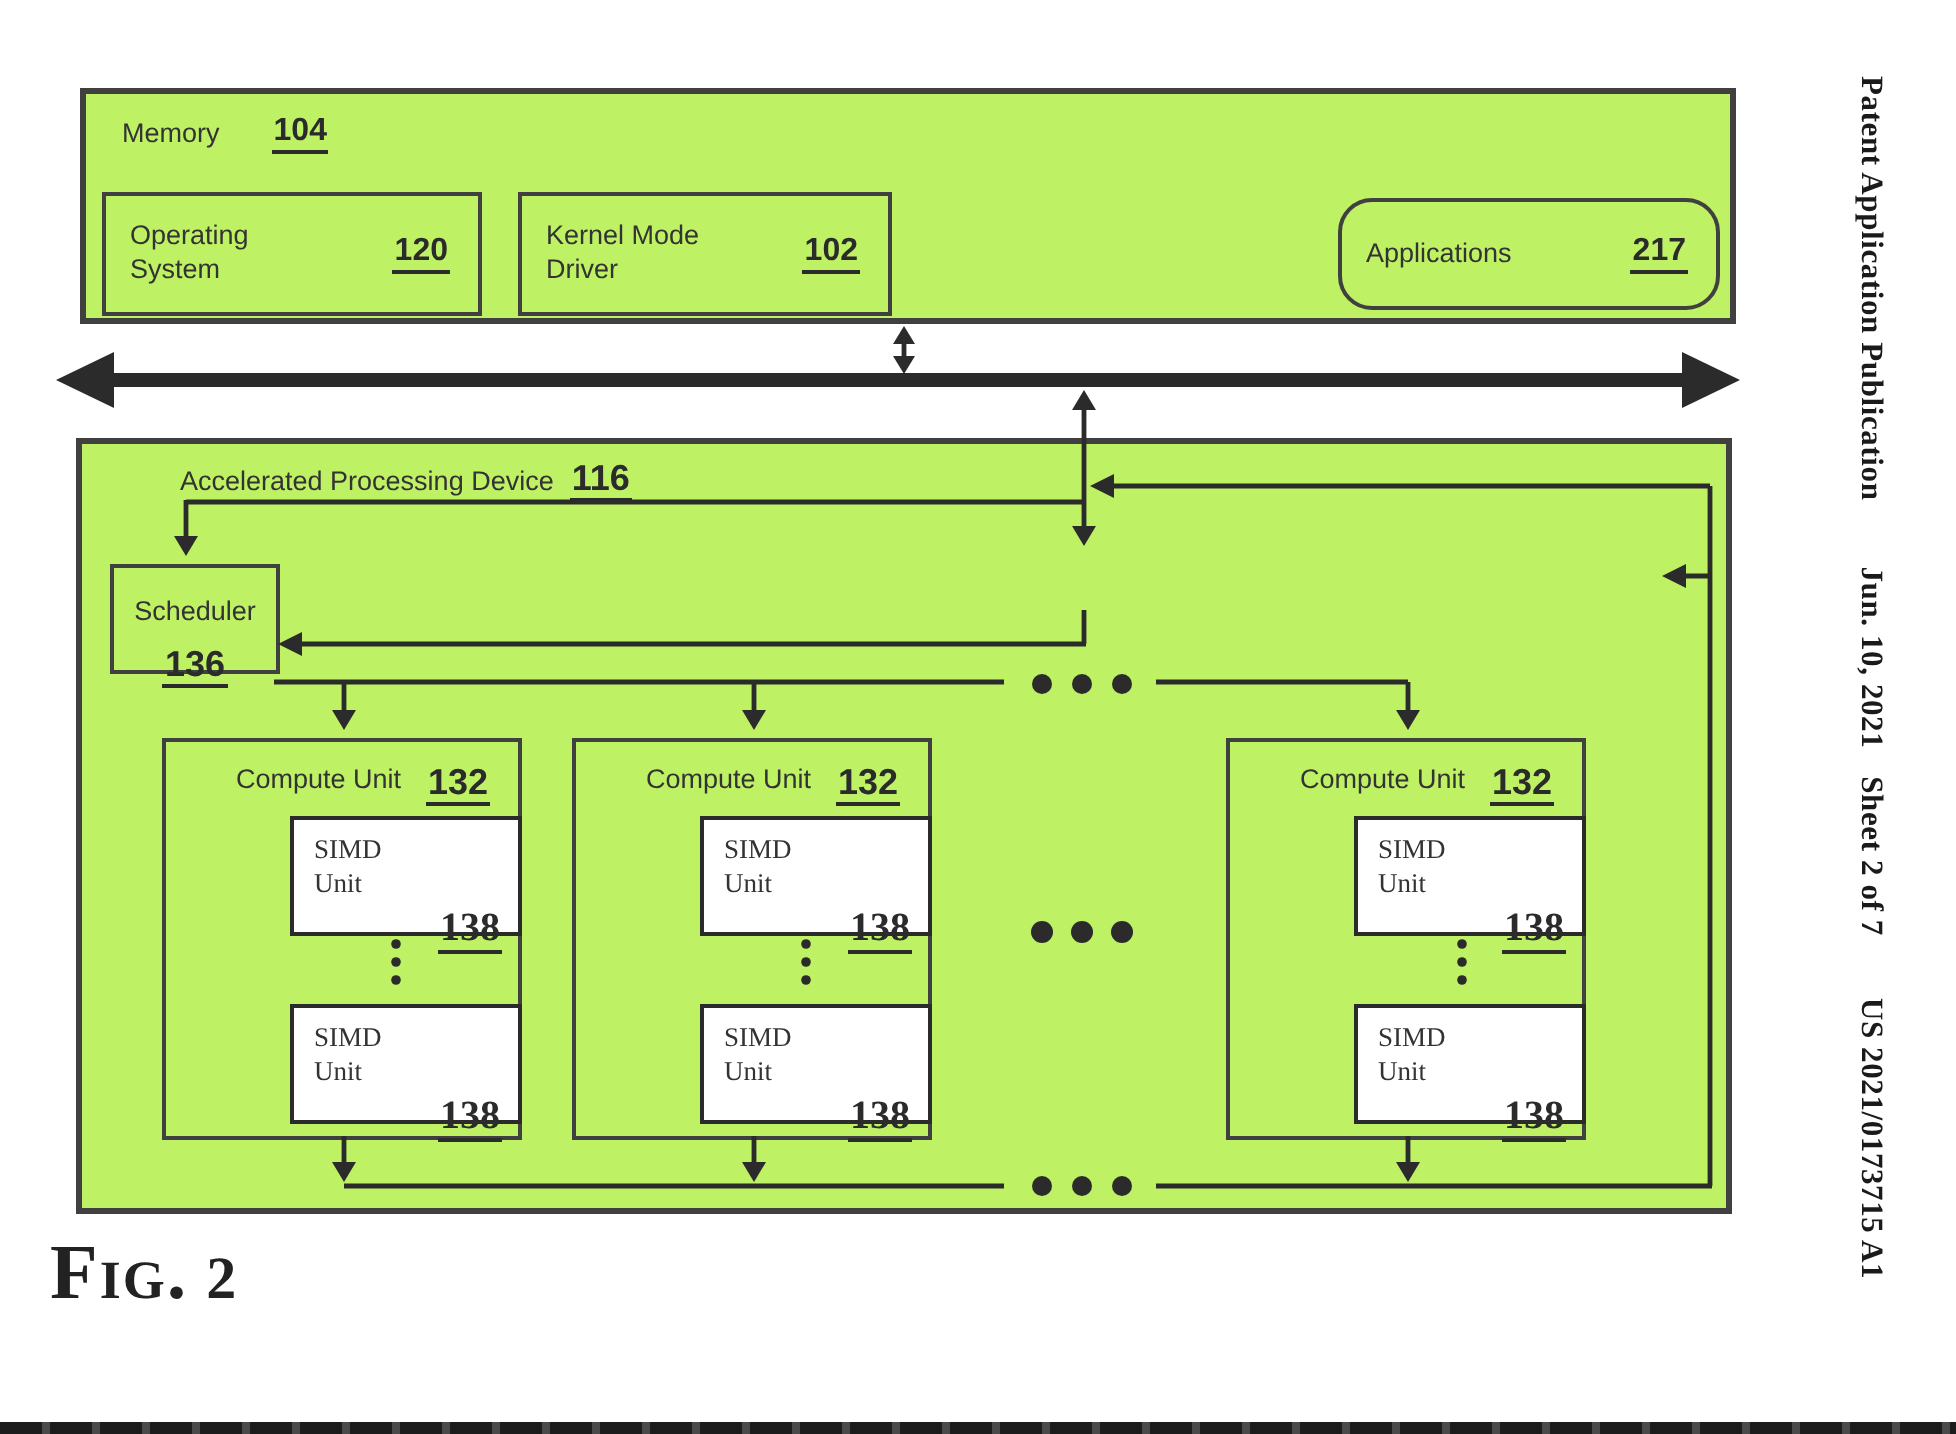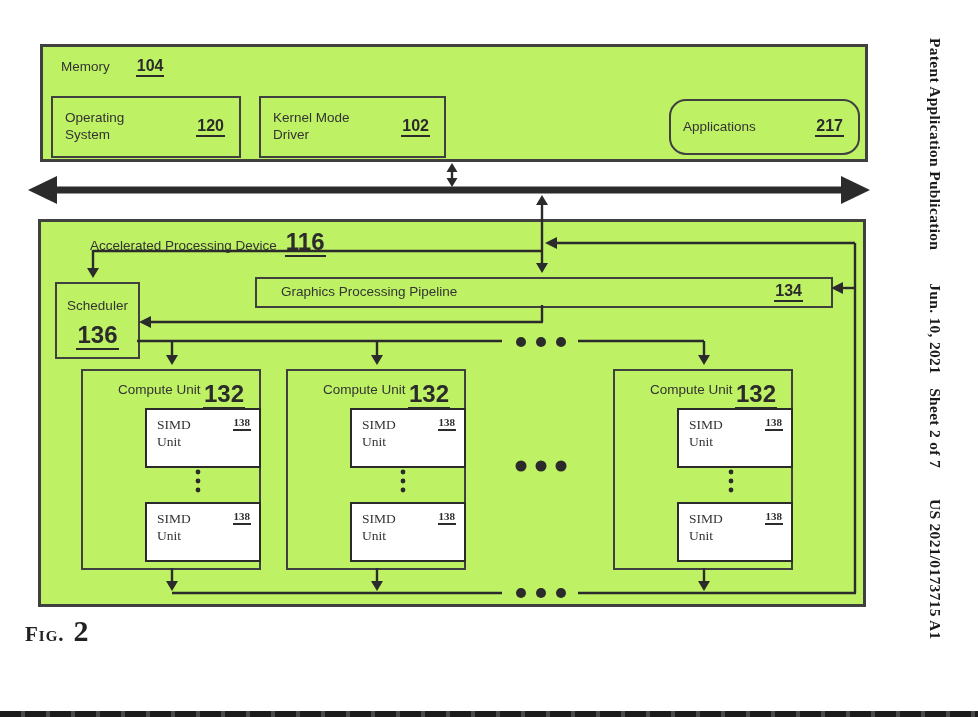--- a/index.html
+++ b/index.html
@@ -3,42 +3,42 @@
 <meta charset="utf-8">
 <style>
   html,body{margin:0;padding:0;background:#fff;}
   body{width:978px;height:717px;position:relative;overflow:hidden;
        font-family:"Liberation Sans",sans-serif;color:#333;}
   .box{position:absolute;background:#bef264;border:3px solid #404040;box-sizing:border-box;}
   .box.thin{border-width:2.5px;}
   .lbl{font-size:13.5px;color:#333;line-height:1.25;}
   .ref{font-weight:bold;font-size:16px;color:#2b2b2b;
        border-bottom:2.5px solid #2b2b2b;padding:0 1px 1px 1px;line-height:1;}
-  .ref.sm{font-size:24px;border-bottom-width:2px;}
+  .ref.sm{font-size:18px;border-bottom-width:2px;}
   
   .mem-title{position:absolute;left:18px;top:11px;display:inline-flex;align-items:center;gap:26px;}
   .child-box{display:flex;align-items:center;justify-content:space-between;
              padding:6px 14px 6px 12px;}
   .child-box .lbl{max-width:100px;}
   
   .apd-title{position:absolute;left:17px;top:8px;display:inline-flex;align-items:baseline;gap:8px;margin-left:32px;}
   .sched-inner{display:flex;flex-direction:column;align-items:center;padding-top:14px;gap:8px;}
   .gpp-inner{display:flex;align-items:center;justify-content:space-between;
              height:100%;padding:0 28px 0 24px;box-sizing:border-box;}
   .cu-head{display:flex;align-items:flex-start;justify-content:space-between;
            padding:11px 14px 0 14px;}
   .cu-head .lbl{white-space:nowrap;margin-left:21px;}
   .simd{position:absolute;left:62px;width:116px;height:60px;background:#fff;
         border:2.5px solid #2b2b2b;box-sizing:border-box;padding:7px 8px 0 10px;font-family:Liberation Serif, serif;}
   .simd-row{display:flex;align-items:flex-start;justify-content:space-between;}
-  .simd .ref{font-size:11px;}
+  .simd .ref{font-size:20px;margin-top:37px;}
   
   .figlab{position:absolute;left:25px;top:614px;font-family:"Liberation Serif",serif;
           font-weight:bold;color:#222;}
-  .figlab .big{font-size:21px;font-variant:small-caps;letter-spacing:1px;margin-top:36px;}
+  .figlab .big{font-size:39px;font-variant:small-caps;letter-spacing:1px;margin-top:36px;}
   .figlab .num{font-size:30px;margin-left:9px;}
   
   .sidebar{position:absolute;left:948px;top:0;width:690px;height:26px;
            transform-origin:0 0;transform:rotate(90deg);
            font-family:"Liberation Serif",serif;font-weight:bold;font-size:15.5px;
            color:#1a1a1a;letter-spacing:0.3px;display:flex;align-items:center;white-space:nowrap;}
   .sidebar .s1{margin-left:38px;}
   .sidebar .s2{margin-left:33px;}
   .sidebar .s3{margin-left:14px;}
   .sidebar .s4{margin-left:31px;}
@@ -68,31 +68,25 @@
     <span class="ref">217</span>
   </div>
 </div>
 
 <div class="box" style="left:38px;top:219px;width:828px;height:388px;">
   <div class="apd-title">
     <span class="lbl">Accelerated Processing Device</span>
     <span class="ref sm">116</span>
   </div>
 
-  <div class="box thin sched-inner" style="left:14px;top:60px;width:85px;height:77px;">
+  <div class="box thin sched-inner" style="left:14px;top:60px;width:85px;height:55px;">
     <span class="lbl">Scheduler</span>
     <span class="ref sm">136</span>
   </div>
 
-  <div class="box thin" style="left:214px;top:55px;width:578px;height:31px;">
-    <div class="gpp-inner">
-      <span class="lbl">Graphics Processing Pipeline</span>
-      <span class="ref">134</span>
-    </div>
-  </div>
 
   <div class="box thin" style="left:40px;top:147px;width:180px;height:201px;">
     <div class="cu-head">
       <span class="lbl">Compute Unit</span>
       <span class="ref sm">132</span>
     </div>
     <div class="simd" style="top:37px;">
       <div class="simd-row">
         <span class="lbl" style="max-width:52px;">SIMD Unit</span>
         <span class="ref">138</span>

